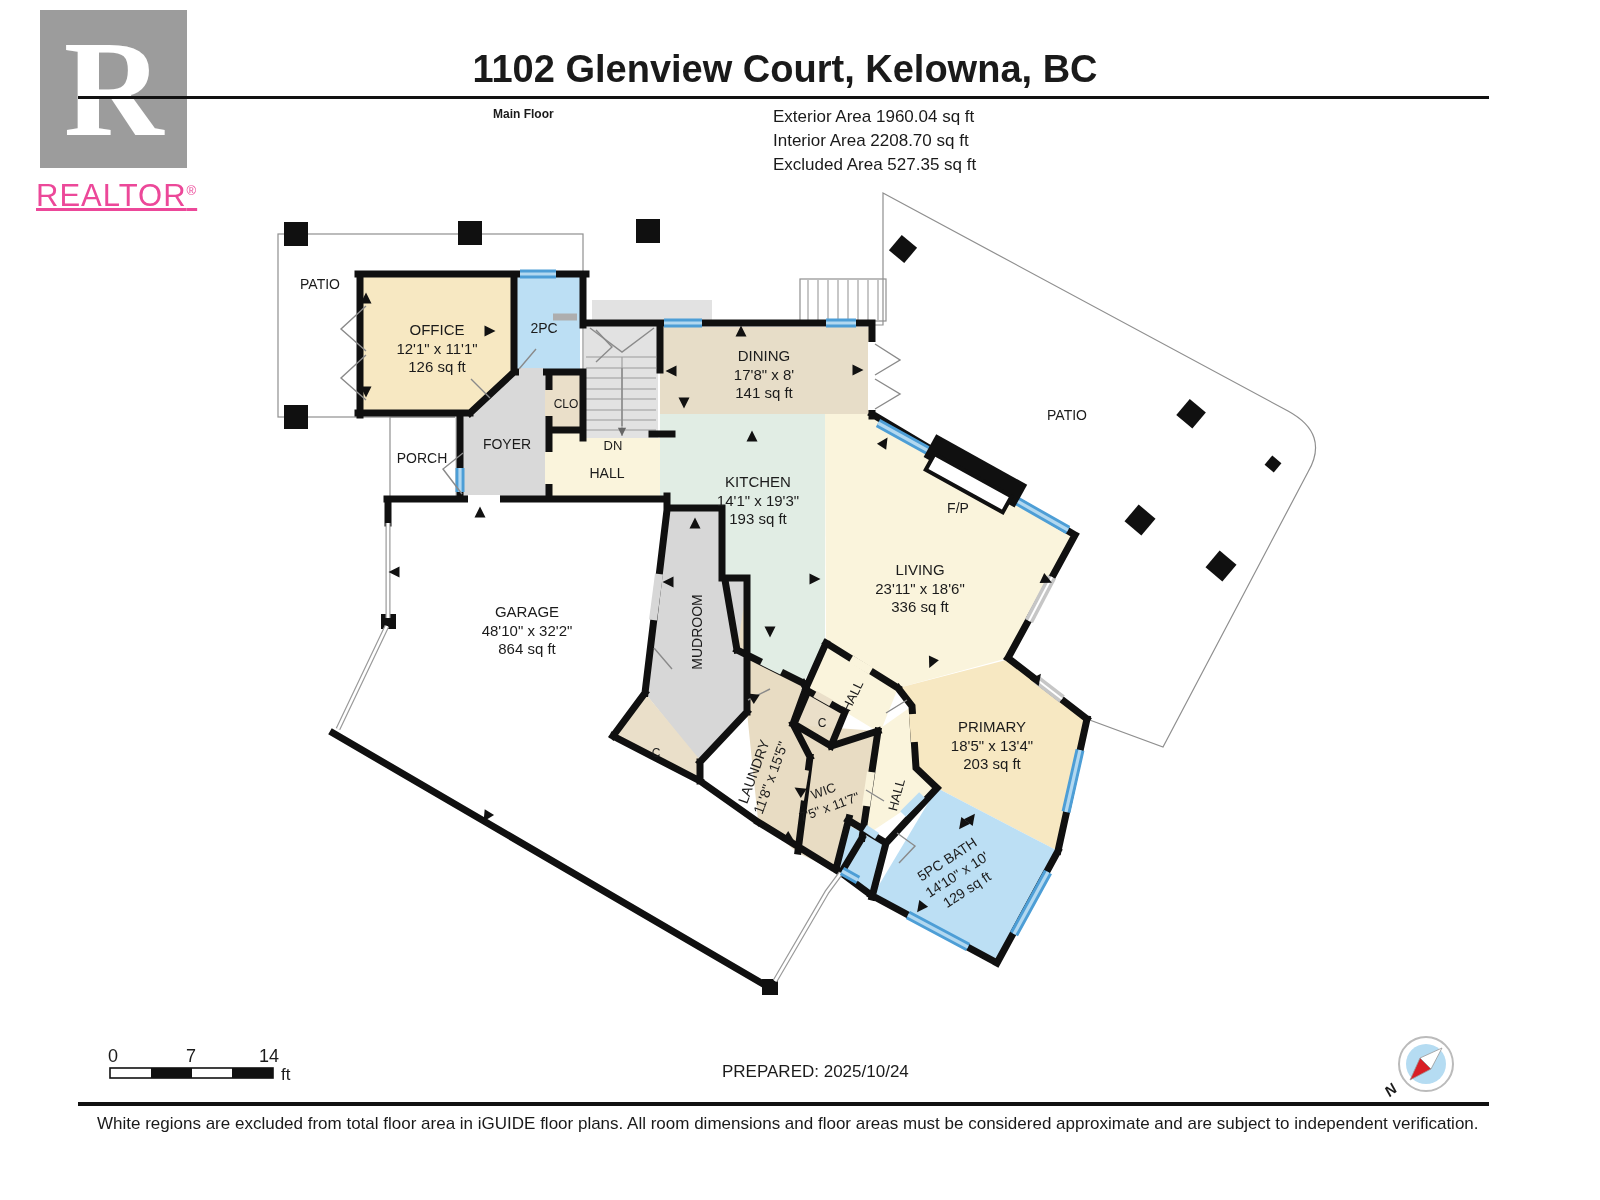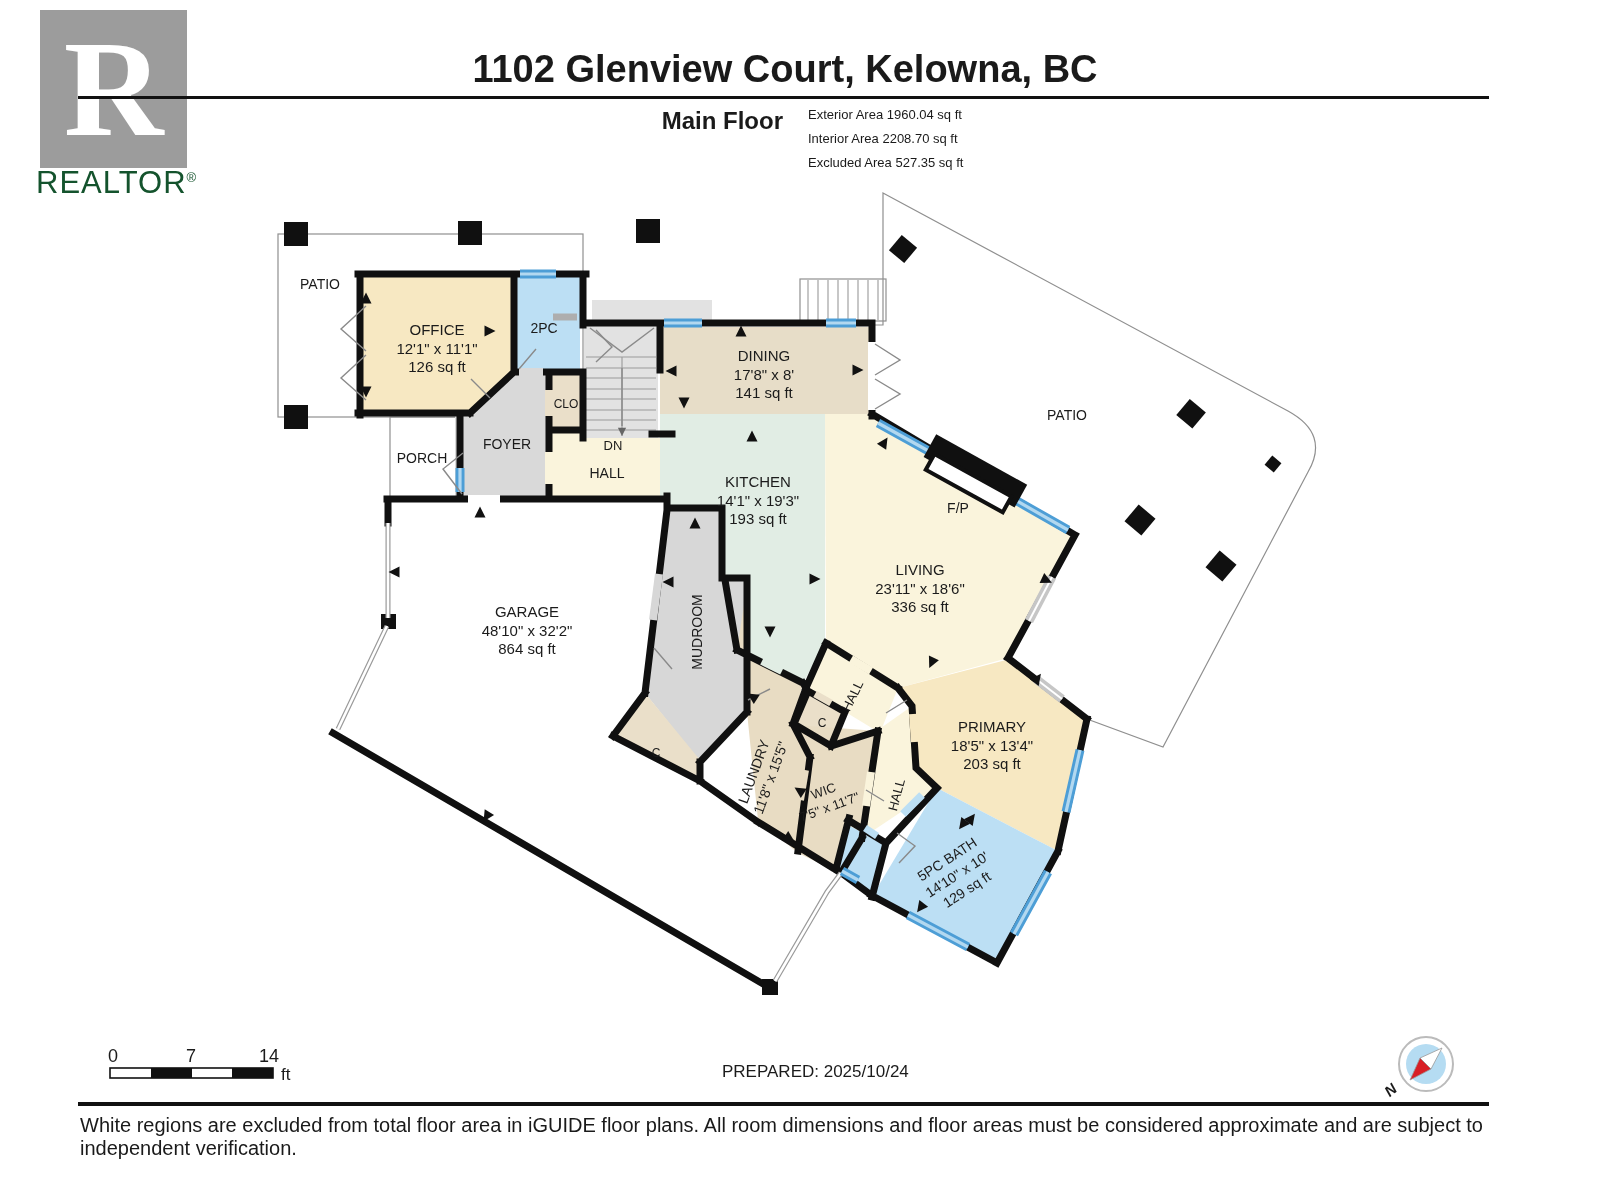--- a/index.html
+++ b/index.html
@@ -2,28 +2,28 @@
 <html><head>
 <meta charset="utf-8">
 <style>
   html,body{margin:0;padding:0;background:#fff;}
   #page{position:relative;width:1600px;height:1200px;background:#fff;overflow:hidden;
         font-family:"Liberation Sans",sans-serif;color:#1a1a1a;}
   .abs{position:absolute;}
   #logo-box{left:40px;top:10px;width:147px;height:158px;background:#9c9c9c;
             display:flex;align-items:center;justify-content:center;}
   #logo-r{color:#fff;font-family:"Liberation Serif",serif;font-weight:bold;font-size:138px;line-height:138px;}
-  #brand{left:36px;top:165px;width:170px;font-size:31px;color:#14532d;letter-spacing:1px;}
+  #brand{left:36px;top:178px;width:170px;font-size:31px;color:#ec4899;letter-spacing:1px;text-decoration:underline;}
   #brand sup{font-size:13px;}
   #title{left:0;top:48px;width:1570px;text-align:center;font-size:38px;font-weight:bold;}
   #top-rule{left:78px;top:96px;width:1411px;height:3px;background:#111;}
-  #floor-label{left:493px;top:107px;width:290px;text-align:right;font-size:24px;font-weight:bold;}
-  .area-line{left:808px;font-size:13px;}
+  #floor-label{left:493px;top:107px;width:290px;text-align:left;font-size:12px;font-weight:bold;}
+  .area-line{left:773px;font-size:17px;}
   #footer-rule{left:78px;top:1102px;width:1411px;height:4px;background:#111;}
-  #disclaimer{left:80px;top:1114px;width:1440px;font-size:20px;}
+  #disclaimer{left:97px;top:1114px;width:1440px;font-size:17px;}
   svg text{font-family:"Liberation Sans",sans-serif;fill:#1b1b1b;}
   .wall{stroke:#101010;stroke-width:7;fill:none;stroke-linecap:square;}
   .thin{stroke:#8f8f8f;stroke-width:1.2;fill:none;}
   .gdoorA{stroke:#9a9a9a;stroke-width:5;fill:none;}
   .gdoorB{stroke:#ffffff;stroke-width:2.6;fill:none;}
   .winA{stroke:#4d9ed6;stroke-width:9;fill:none;}
   .winB{stroke:#b2d8f0;stroke-width:3.2;fill:none;}
   .slideA{stroke:#c6c6c6;stroke-width:9;fill:none;}
   .slideB{stroke:#ffffff;stroke-width:2;fill:none;}
   .chev{stroke:#8a8a8a;stroke-width:1.4;fill:none;}

